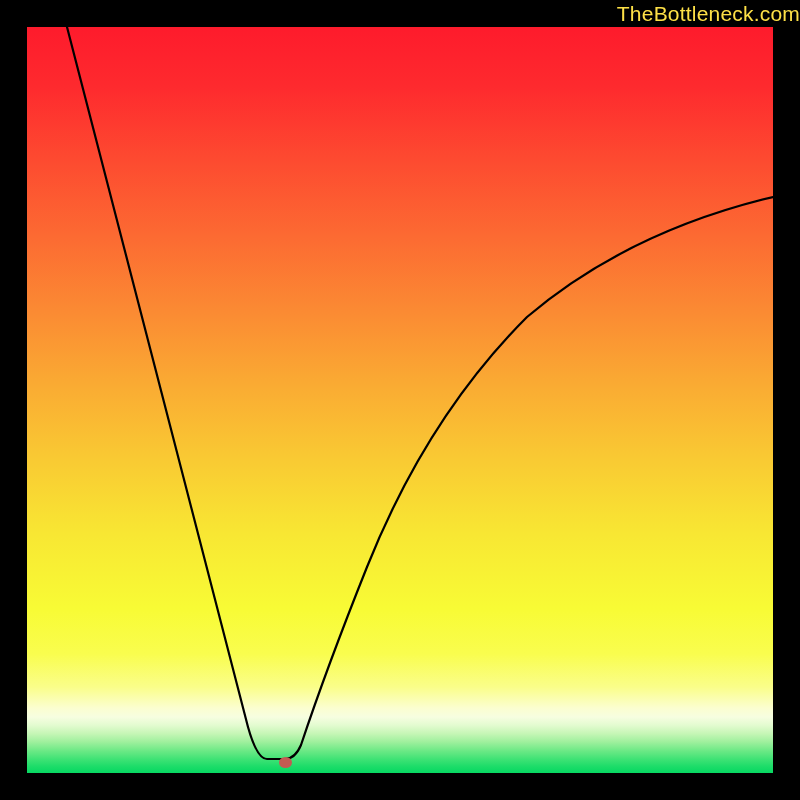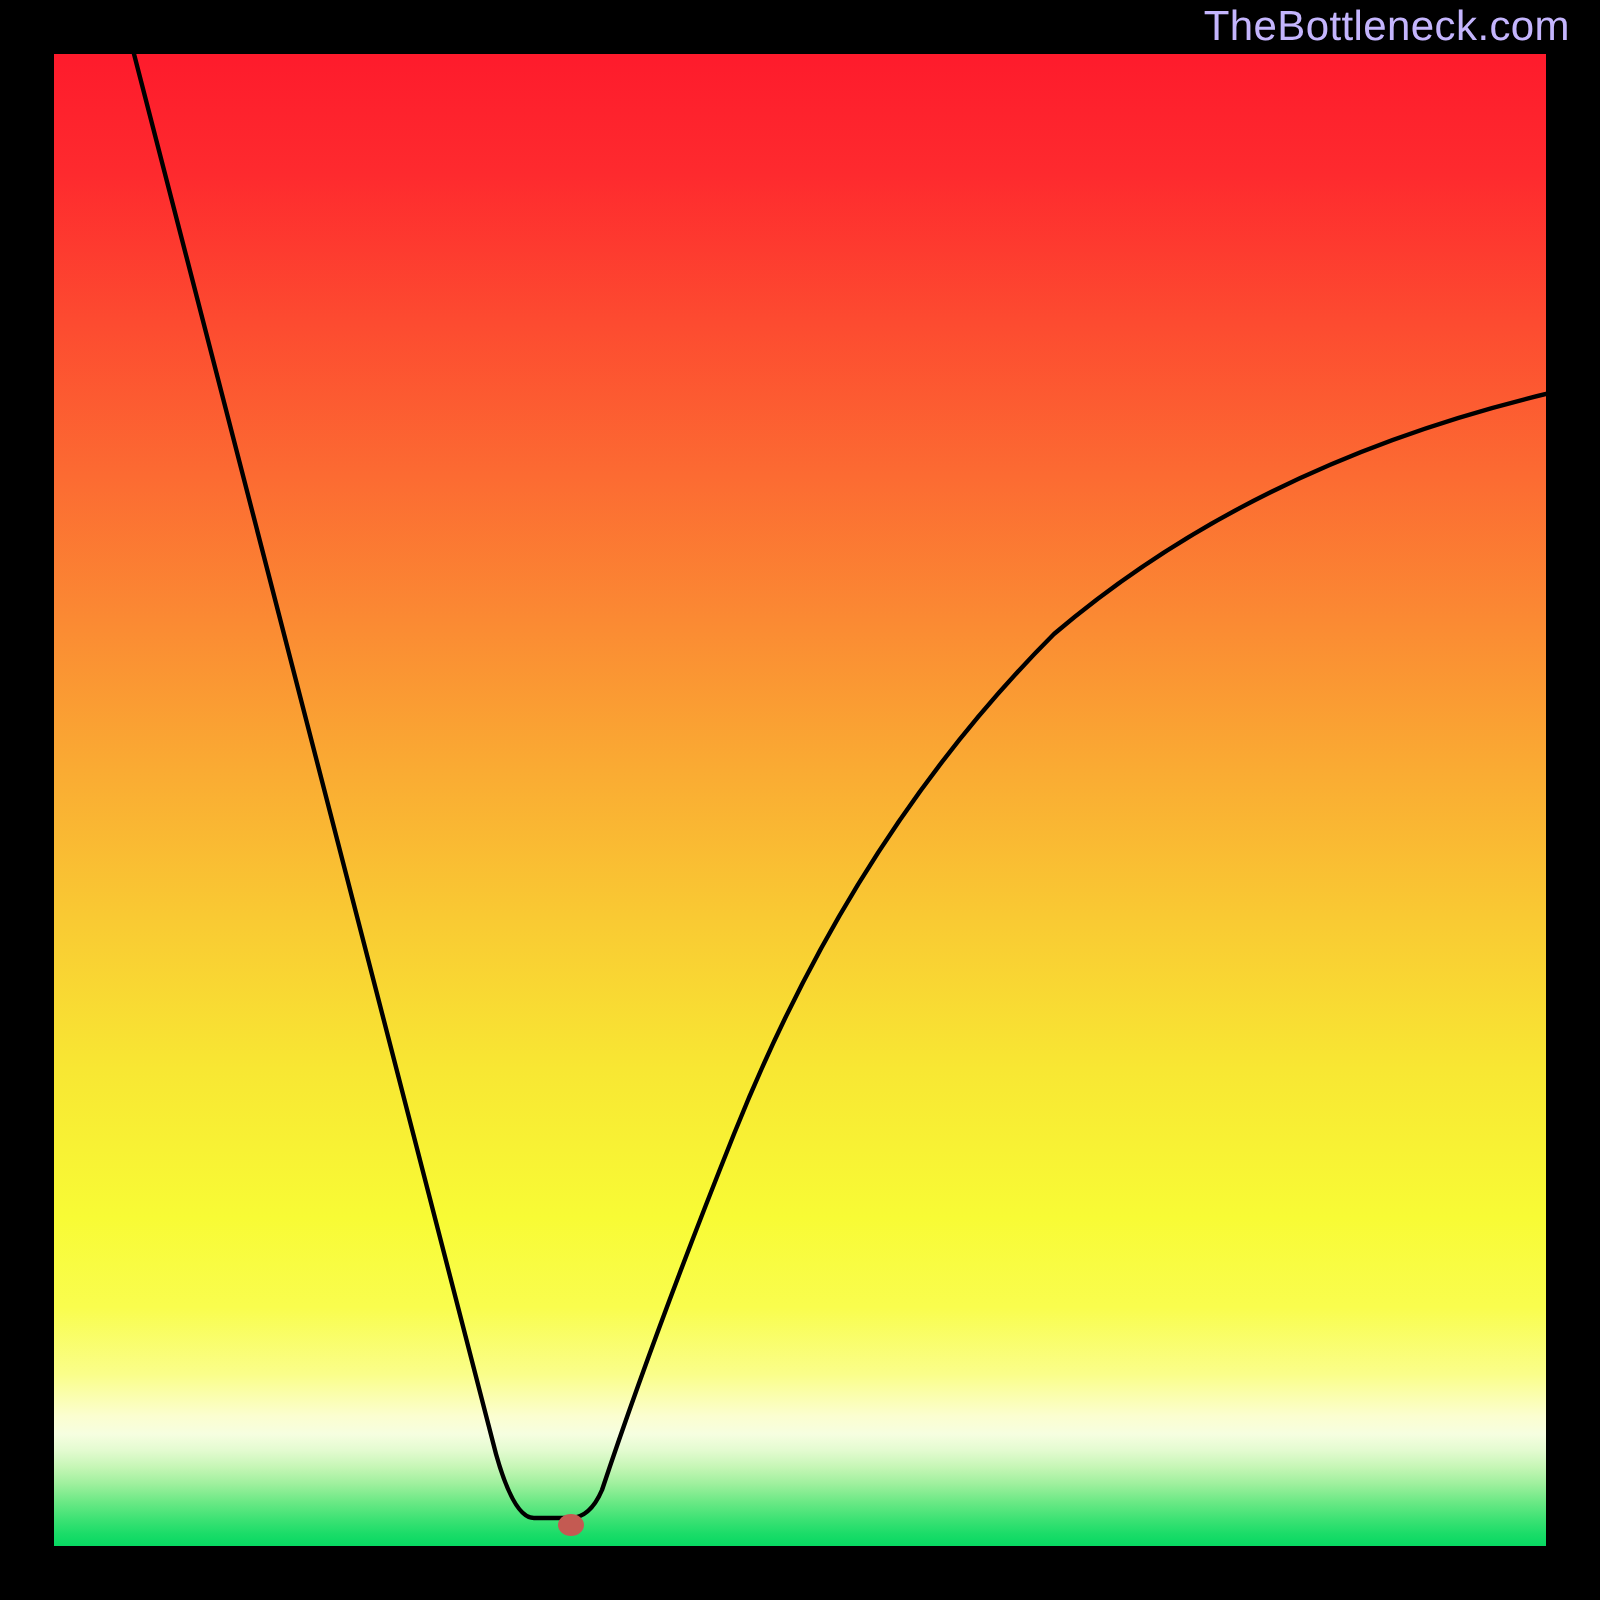--- a/index.html
+++ b/index.html
@@ -44,22 +44,22 @@
   .marker {
     position: absolute;
     width: 13px;
     height: 11px;
     border-radius: 50%;
     background: #c45a52;
   }
   .watermark {
     position: absolute;
     top: 2px;
-    right: 15px;
-    color: #c4b5fd;
+    right: 0;
+    color: #fde047;
     font-size: 21px;
     letter-spacing: 0.2px;
   }
 </style>
 </head>
 <body>
 
 <div class="watermark">TheBottleneck.com</div>
 
 <div class="frame">

